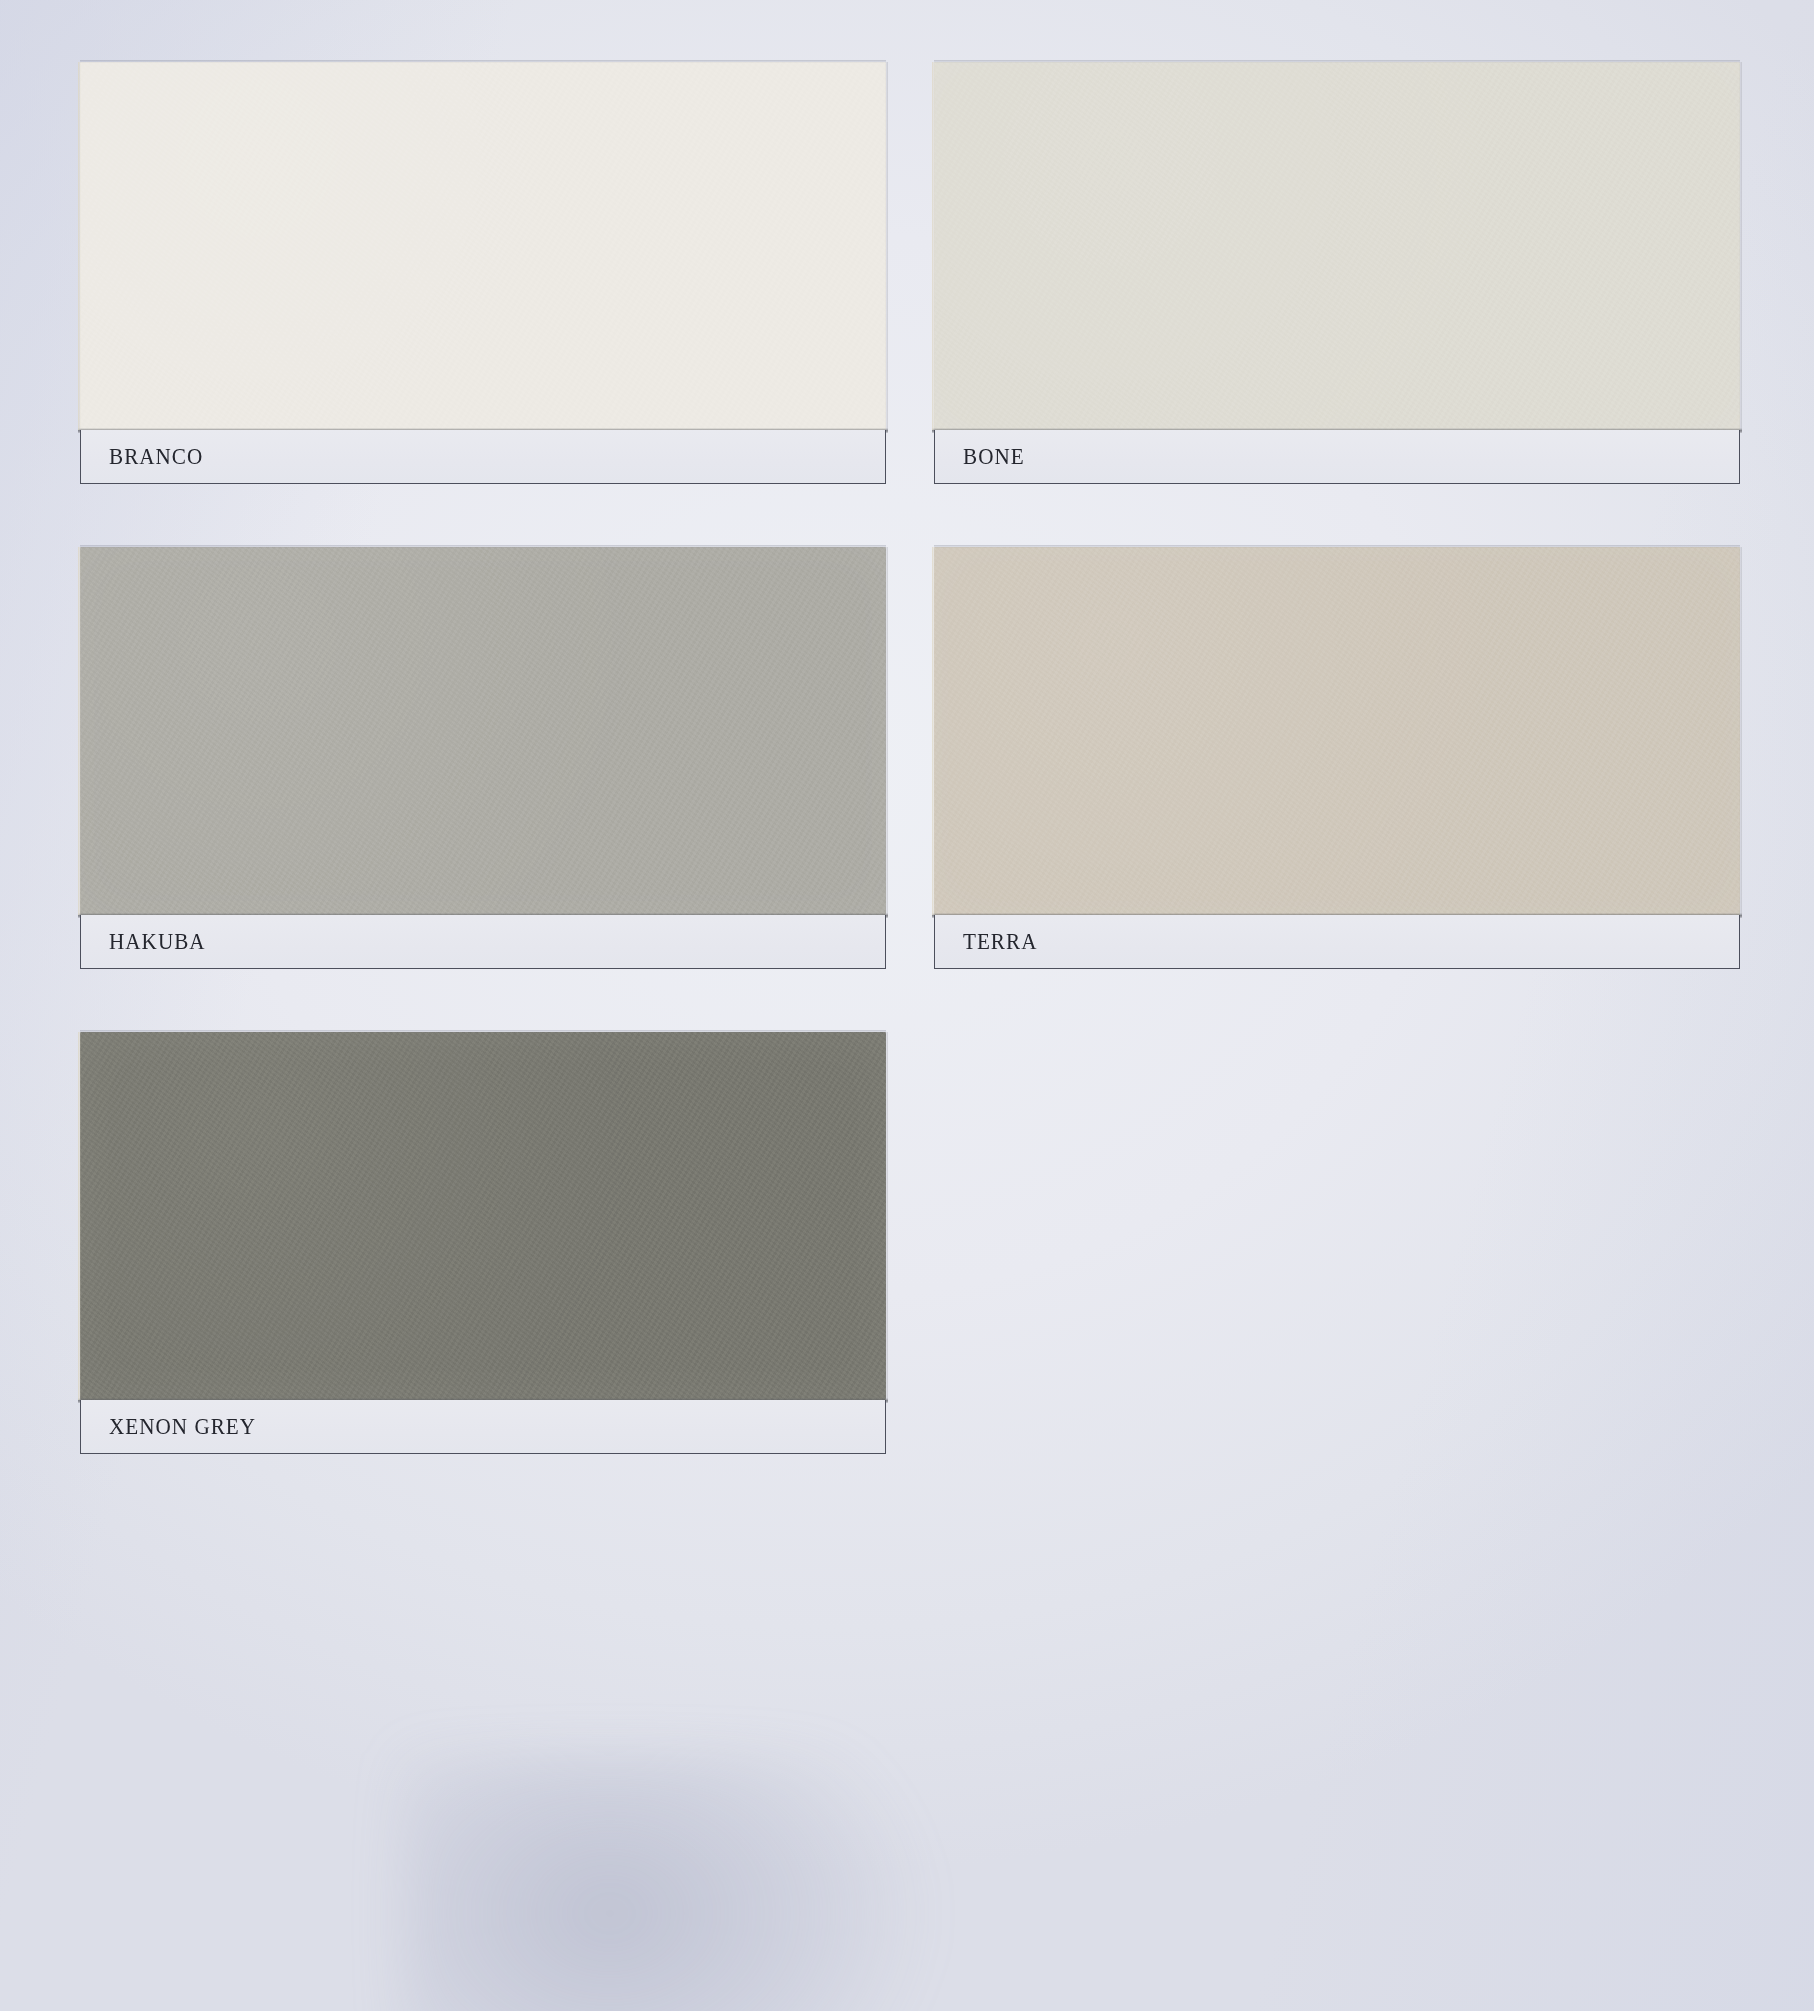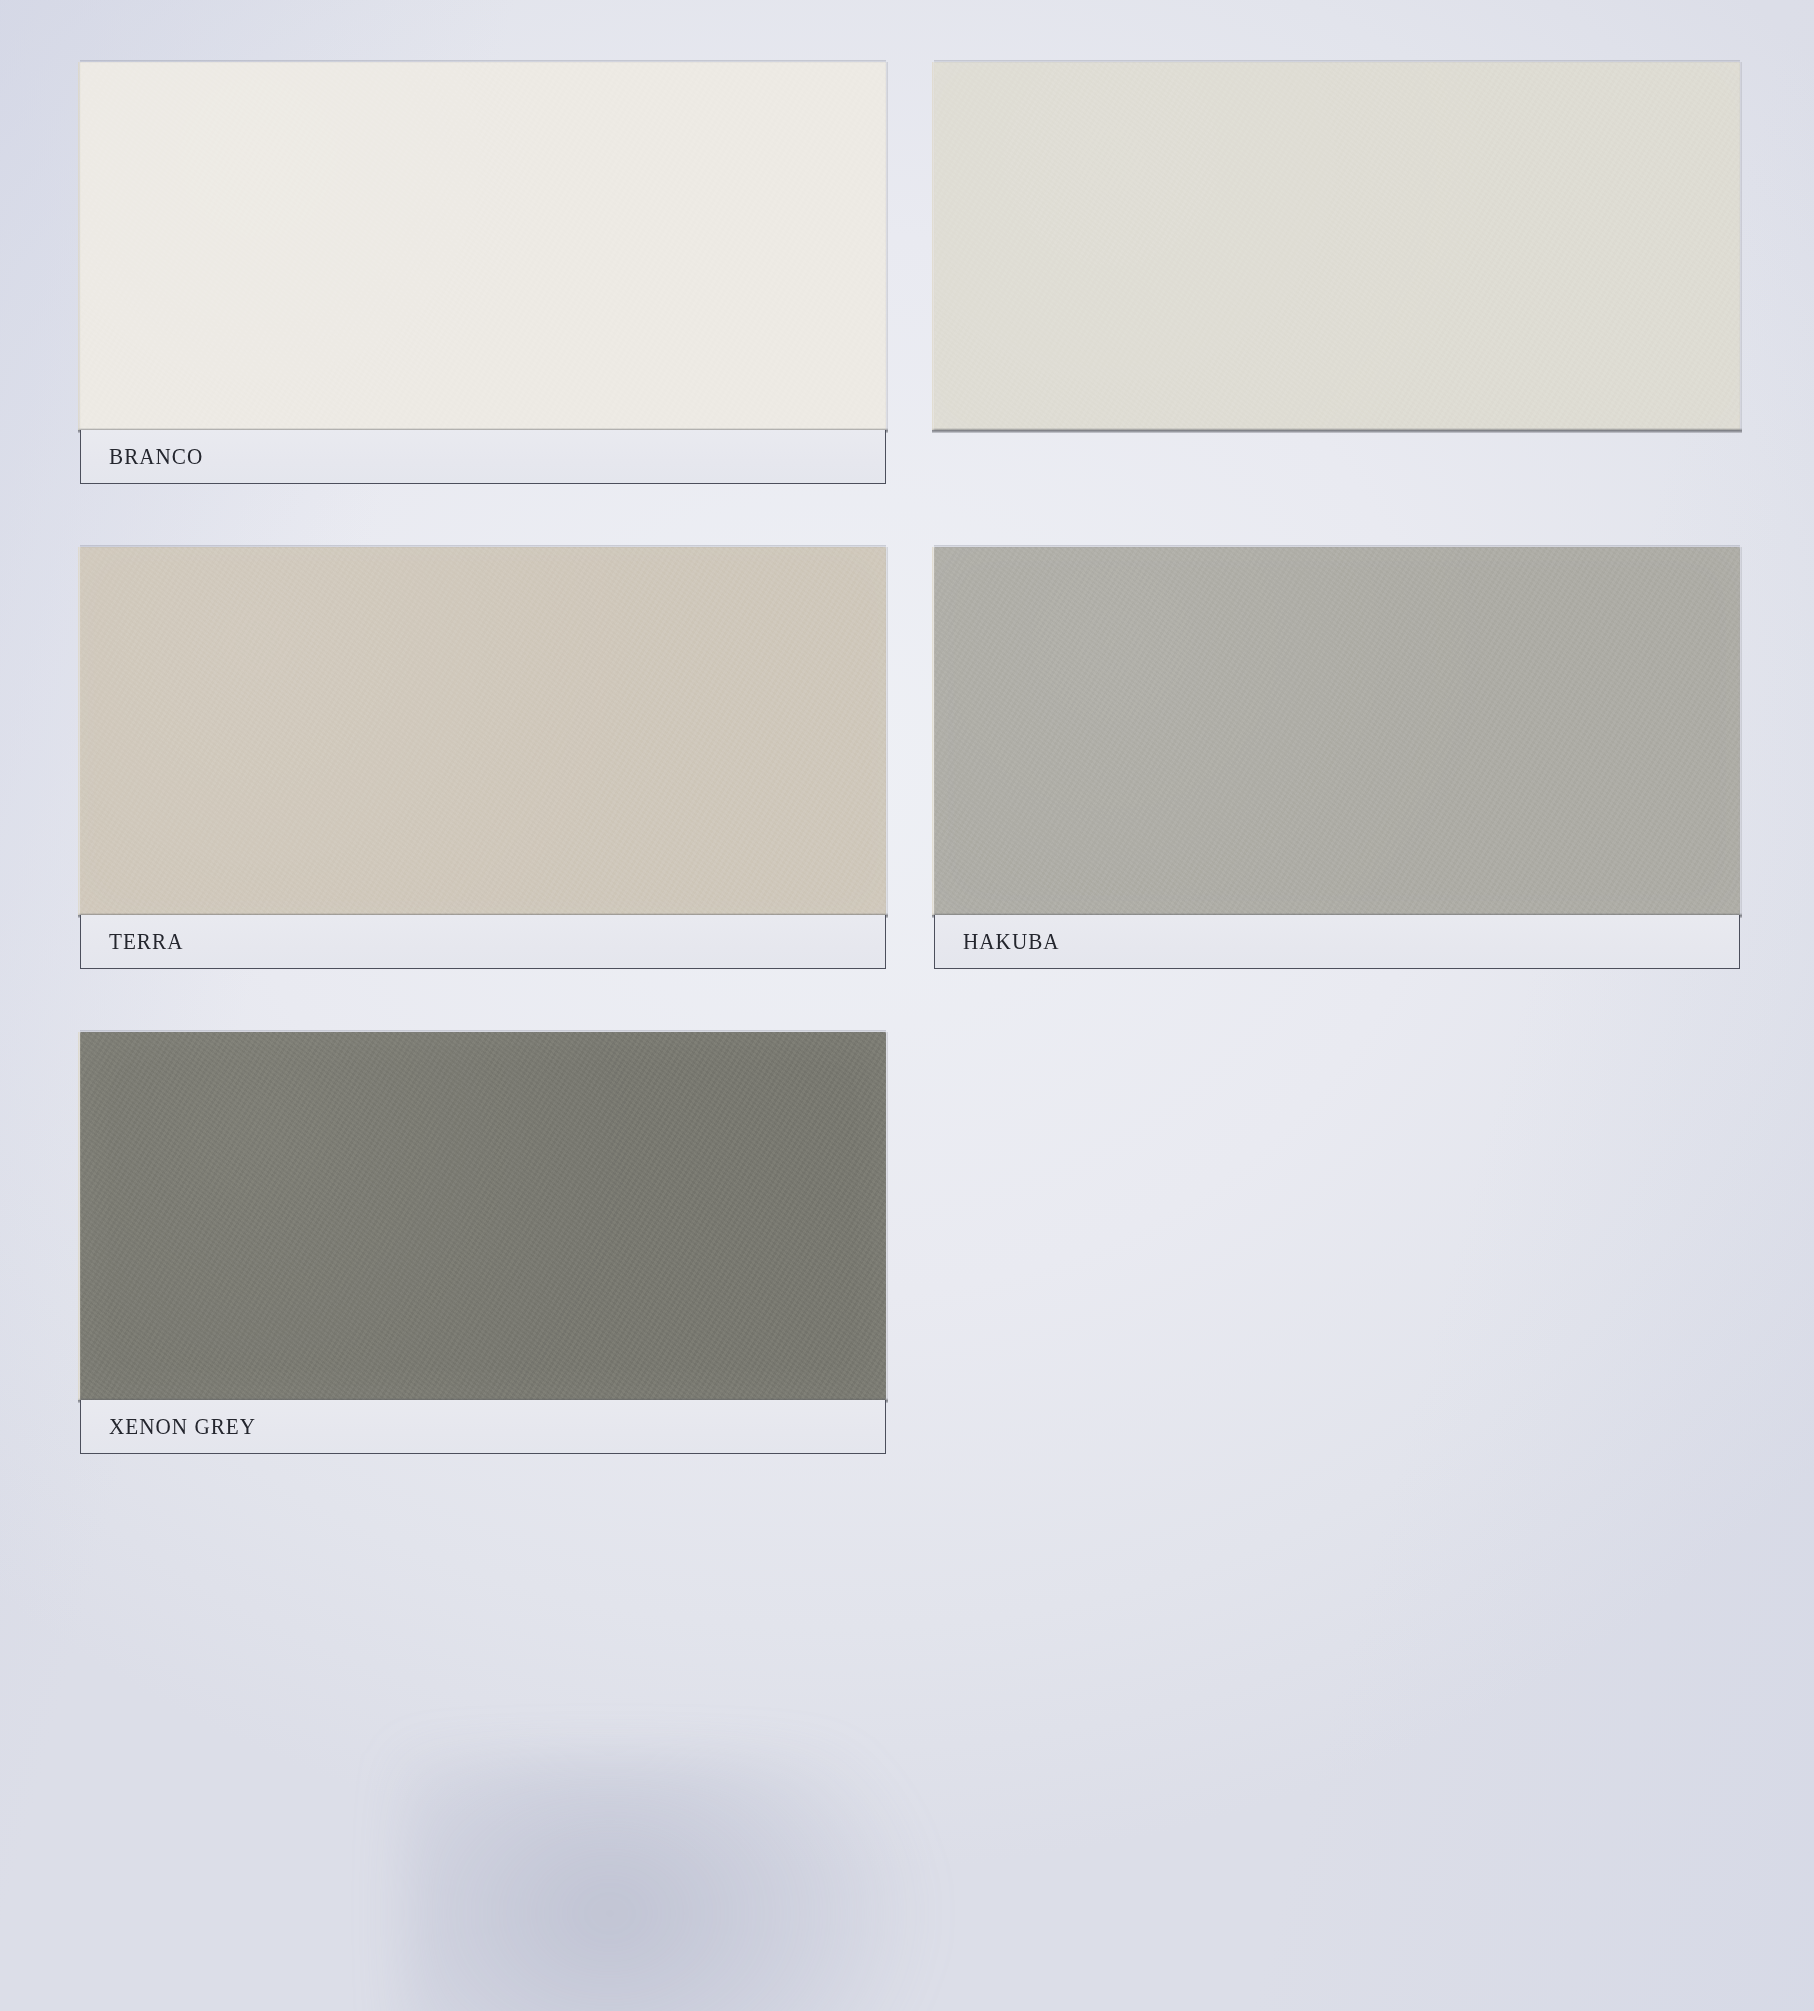--- a/index.html
+++ b/index.html
@@ -140,43 +140,46 @@
         </div>
       </div>
       <div class="card">
         <div class="chip" style="background: rgb(222, 220, 211);">
           <div class="tex"></div>
           <div class="edge-top"></div>
           <div class="edge-bottom"></div>
           <div class="edge-left"></div>
           <div class="edge-right"></div>
         </div>
-      </div>
-      <div class="card">
-        <div class="chip" style="background: rgb(207, 199, 186);">
-          <div class="tex"></div>
-          <div class="edge-top"></div>
-          <div class="edge-bottom"></div>
-          <div class="edge-left"></div>
-          <div class="edge-right"></div>
-        </div>
         <div class="label-box">
-          <span class="label-text">TERRA</span>
+          <span class="label-text">BONE</span>
         </div>
       </div>
       <div class="card">
         <div class="chip" style="background: rgb(172, 171, 164);">
           <div class="tex"></div>
           <div class="edge-top"></div>
           <div class="edge-bottom"></div>
           <div class="edge-left"></div>
           <div class="edge-right"></div>
         </div>
         <div class="label-box">
           <span class="label-text">HAKUBA</span>
+        </div>
+      </div>
+      <div class="card">
+        <div class="chip" style="background: rgb(207, 199, 186);">
+          <div class="tex"></div>
+          <div class="edge-top"></div>
+          <div class="edge-bottom"></div>
+          <div class="edge-left"></div>
+          <div class="edge-right"></div>
+        </div>
+        <div class="label-box">
+          <span class="label-text">TERRA</span>
         </div>
       </div>
       <div class="card">
         <div class="chip" style="background: rgb(119, 119, 111);">
           <div class="tex"></div>
           <div class="edge-top"></div>
           <div class="edge-bottom"></div>
           <div class="edge-left"></div>
           <div class="edge-right"></div>
         </div>

